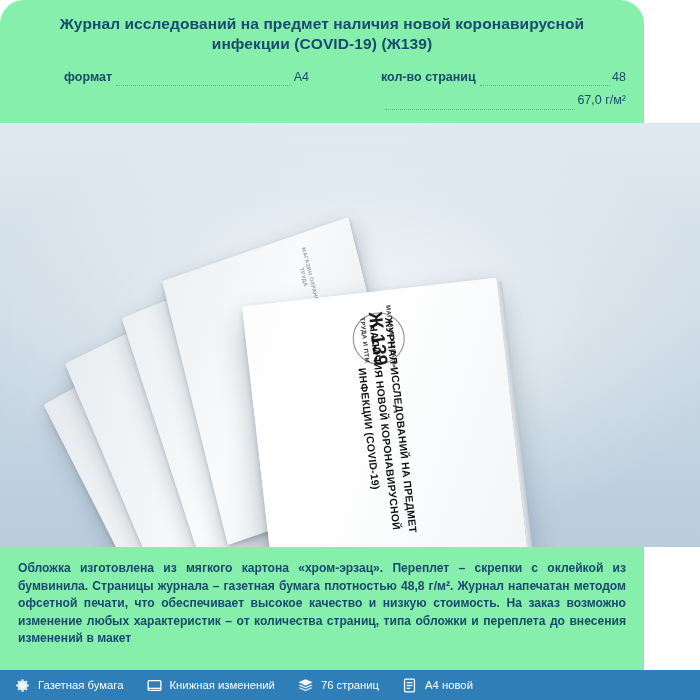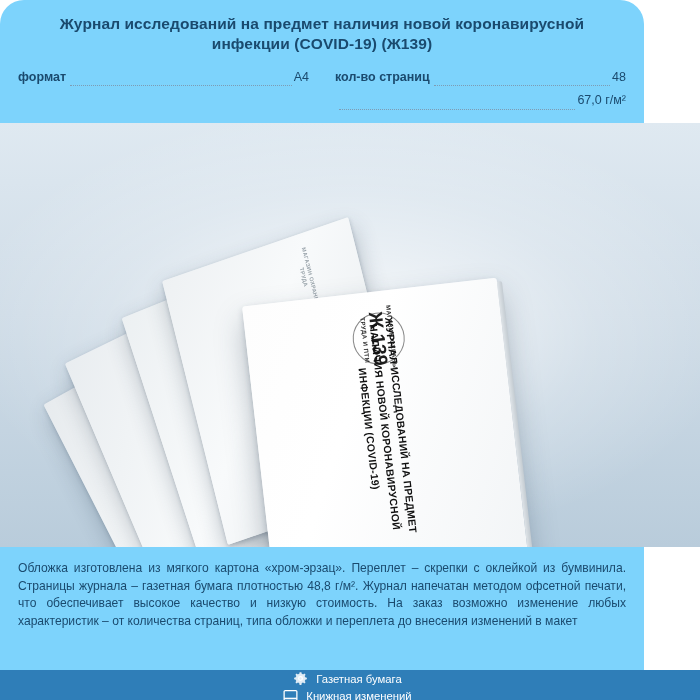--- a/index.html
+++ b/index.html
@@ -6,40 +6,40 @@
   html, body { margin: 0; padding: 0; }
   body {
     width: 700px; height: 700px;
     font-family: "Liberation Sans", sans-serif;
     background: #ffffff;
     overflow: hidden;
   }
   .page {
     position: relative;
     width: 644px; height: 700px;
-    background: #7dd3fc;
+    background: #86efac;
     border-radius: 24px;
   }
   
   .title {
     padding: 14px 30px 6px 30px;
     text-align: center;
     font-size: 15.5px;
     font-weight: bold;
     color: #1a4a6e;
     line-height: 1.28;
     letter-spacing: 0.1px;
   }
   
   .specs {
     display: flex;
     padding: 6px 18px 10px 18px;
     gap: 26px;
   }
-  .spec-col { flex: 1 1 0; }
+  .spec-col { flex: 1 1 0; margin-left: 46px; }
   .spec-row {
     display: flex;
     align-items: flex-end;
     font-size: 12.5px;
     color: #1a4a6e;
     line-height: 1.9;
     white-space: nowrap;
   }
   .spec-key { font-weight: bold; }
   .spec-dots {
@@ -168,31 +168,31 @@
   }
   .gs1 { left: 112px; top: 36px; width: 60px; }
   .gs2 { left: 66px; top: 60px; width: 60px; }
   
   .desc {
     padding: 13px 18px 8px 18px;
     font-size: 12.1px;
     color: #1a4a6e;
     line-height: 1.45;
     text-align: justify;
+    font-weight: bold;
   }
   
   .footer {
     position: absolute;
     left: 0; bottom: 0;
     width: 700px; height: 30px;
     background: #2f7eb8;
     display: flex;
     align-items: center;
     padding: 0 6px;
-    flex-direction: column;
   }
   .fitem {
     display: flex;
     align-items: center;
     gap: 7px;
     padding: 0 14px 0 8px;
     color: #ffffff;
     font-size: 11.3px;
     white-space: nowrap;
   }

